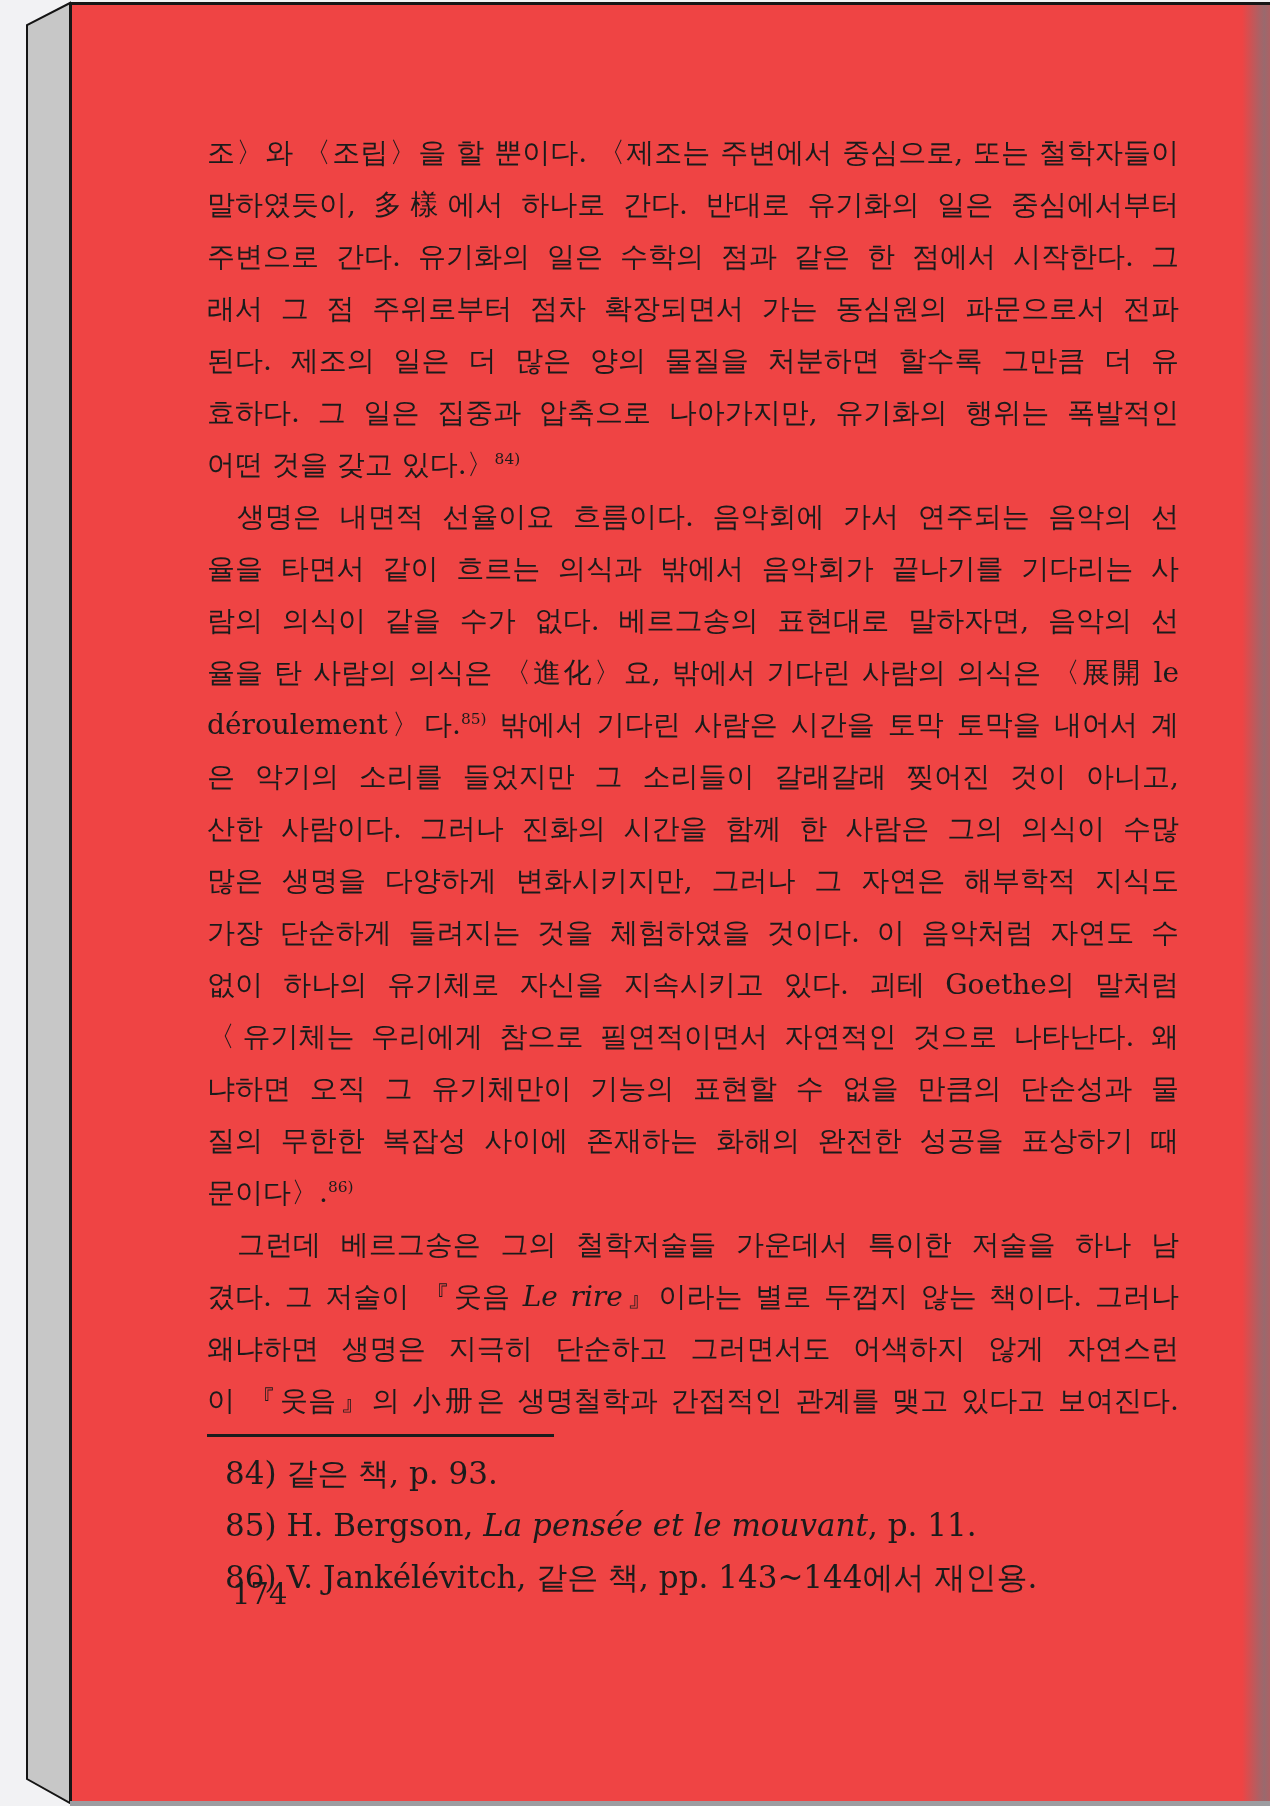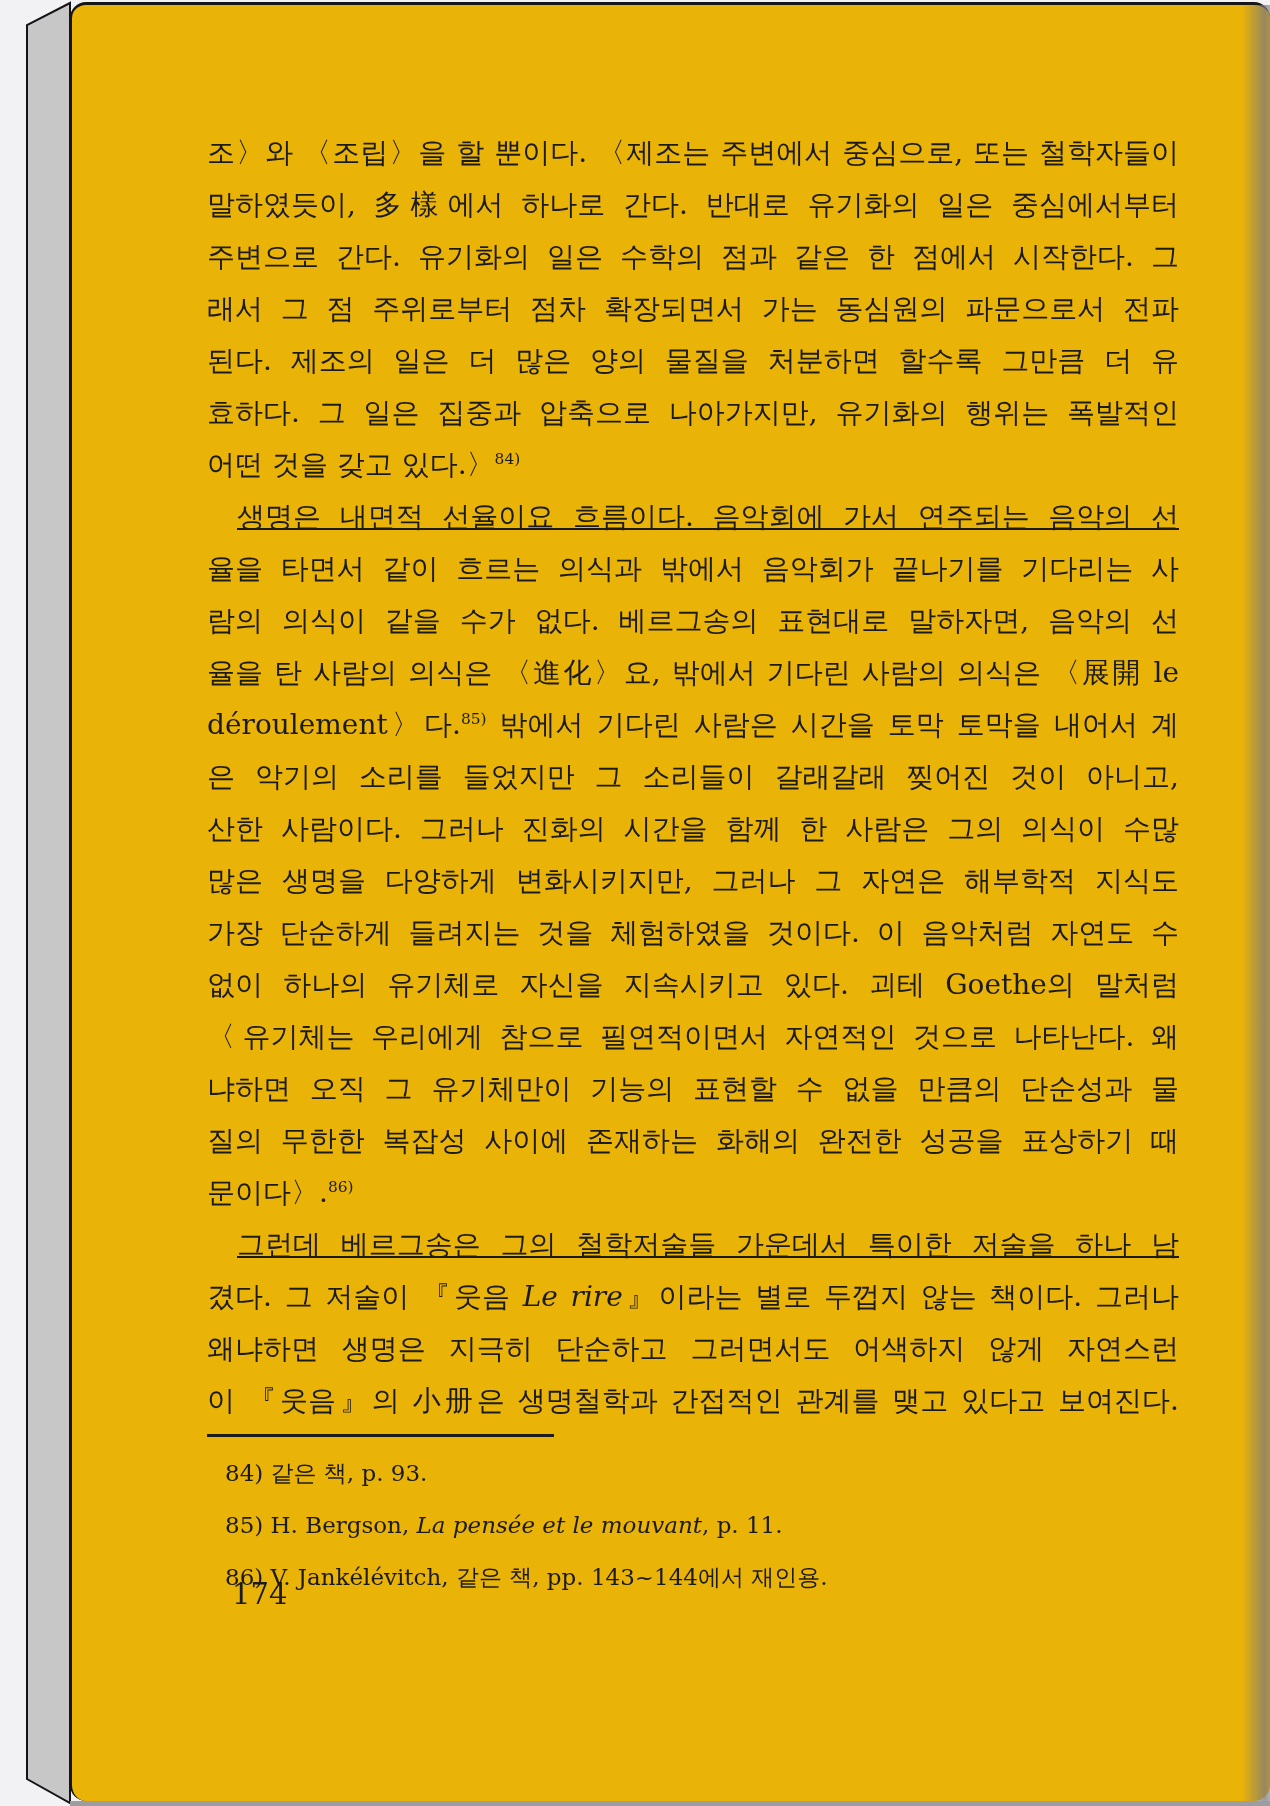--- a/index.html
+++ b/index.html
@@ -9,24 +9,23 @@
     background:#f2f2f4;
     overflow:hidden;
     font-family:"DejaVu Serif","Liberation Serif",serif;
     color:#1b1b1b;
   }
   .edge-svg { position:absolute; left:0; top:0; width:1270px; height:1806px; }
   .page {
     position:absolute;
     left:70px; top:2px;
     width:1200px; height:1799px;
-    background:#eab308;
+    background:#ef4444;
     border-top:3px solid #161616;
     border-left:2px solid #161616;
-    border-radius:16px;
   }
   .right-curl {
     position:absolute; top:0; right:0; width:28px; height:100%;
     background:linear-gradient(to right, rgba(120,120,126,0) 0%, rgba(120,120,126,0.72) 80%, rgba(120,120,126,0.55) 100%);
     pointer-events:none;
   }
   .bottom-strip {
     position:absolute; left:70px; top:1801px; width:1200px; height:5px;
     background:#9d9da1;
   }
@@ -38,40 +37,40 @@
   }
   .line {
     height:52px;
     line-height:52px;
     overflow:hidden;
     text-align:justify;
     text-align-last:justify;
     white-space:normal;
   }
   .line.nojust { text-align:left; text-align-last:left; }
-  .line.indent { padding-left:30px;text-decoration:underline; }
+  .line.indent { padding-left:30px; }
   sup.fnref {
     font-size:0.55em;
     line-height:0;
     vertical-align:super;
     letter-spacing:0;
     text-align:center;
   }
   .it { font-style:italic; }
   .fn-rule {
     position:absolute;
     left:135px; top:1429px;
     width:347px; height:3px;
     background:#1c1c1c;
   }
   .footnotes {
     position:absolute;
     left:153px; top:1442px;
     width:930px;
-    font-size:23px;
+    font-size:31px;
   }
   .footnote-line {
     height:52px;
     line-height:52px;
     overflow:hidden;
     text-align:left;
   }
   .page-number {
     position:absolute;
     left:160px; top:1572px;

